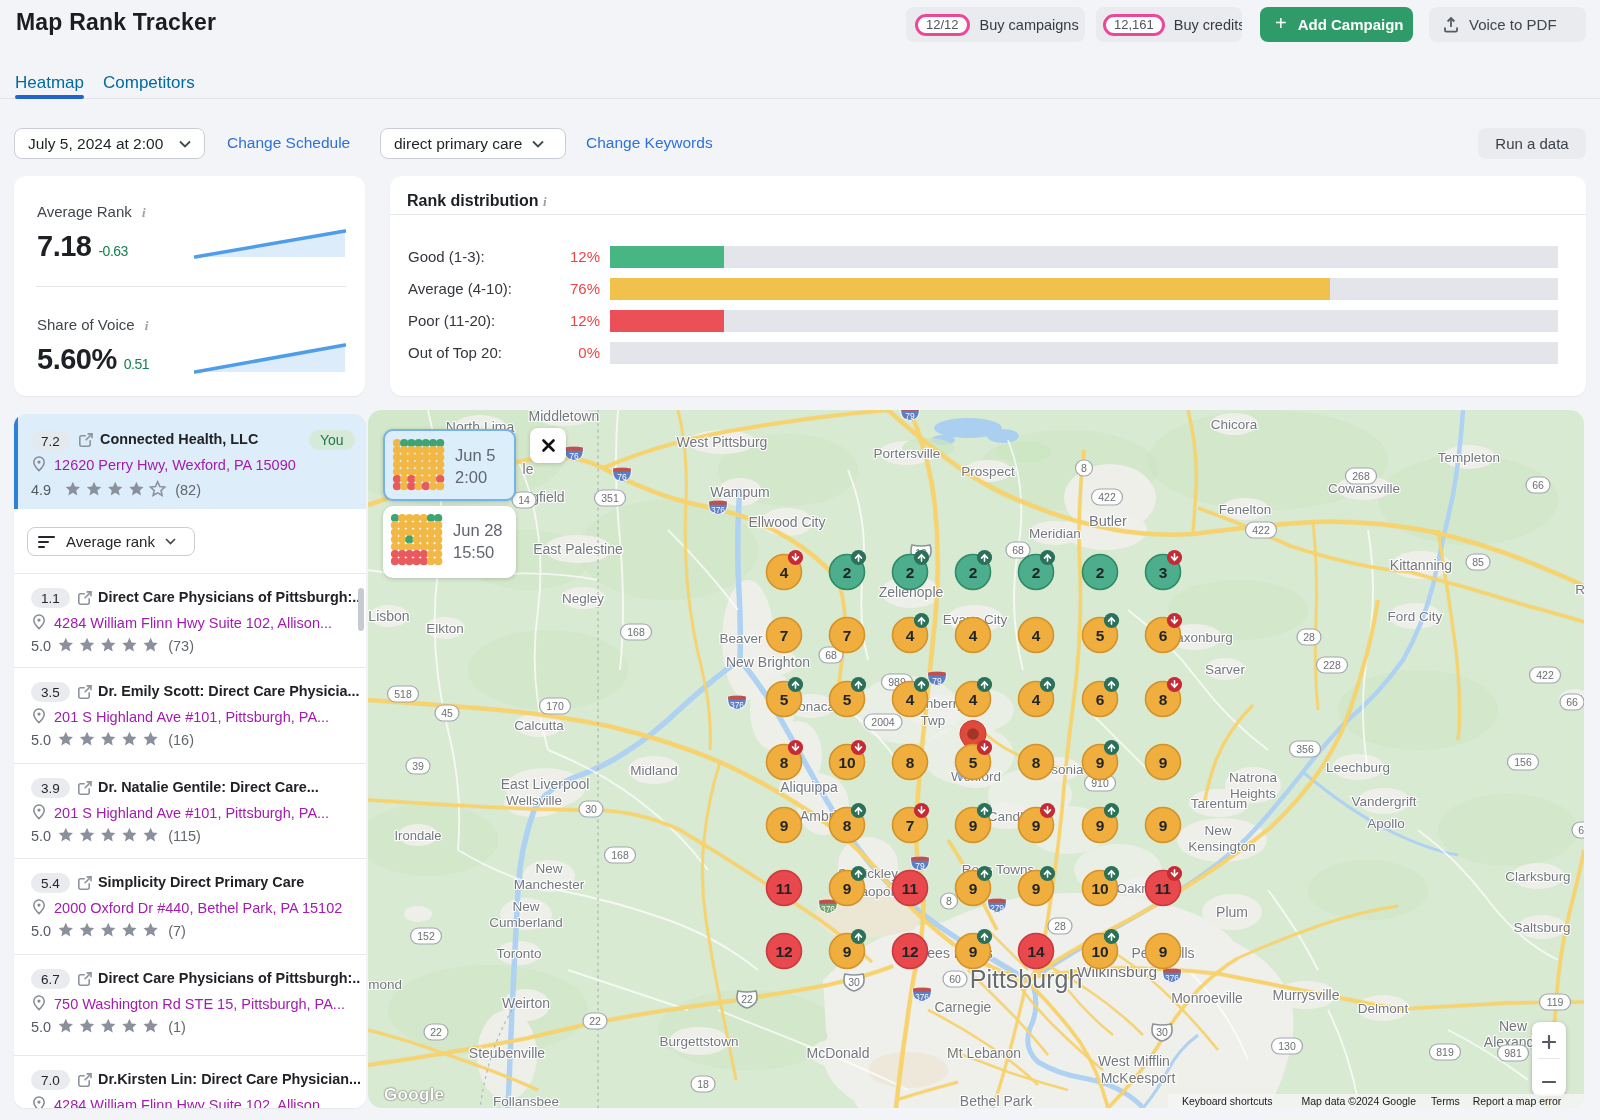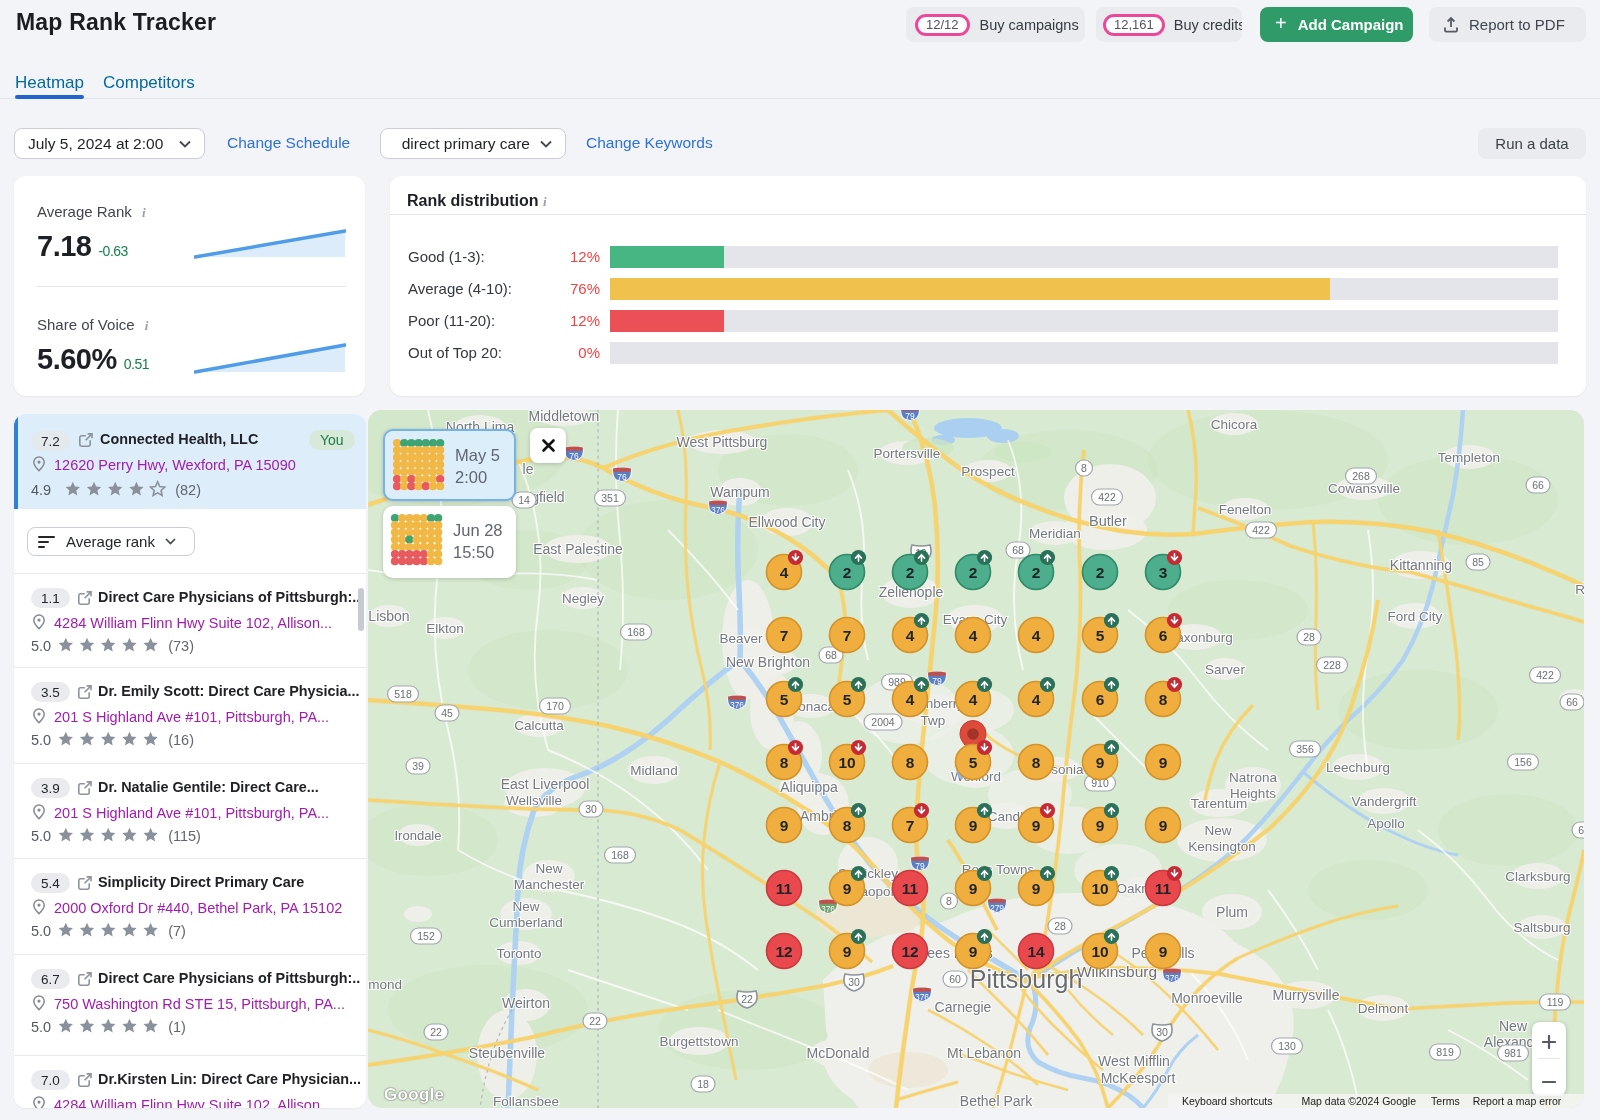--- a/index.html
+++ b/index.html
@@ -56,35 +56,35 @@
   <span style="font-size:20px;font-weight:400;margin-right:11px;margin-top:-2px">+</span>Add Campaign
 </div>
 <div class="btn" style="left:1429px;width:157px;padding-left:13px;font-weight:500;color:#40454e">
   <svg width="18" height="18" viewBox="0 0 18 18" style="">
         <g stroke="#565b63" stroke-width="1.8" fill="none">
           <path d="M3 11.5 V14.3 a1.3 1.3 0 0 0 1.3 1.3 H13.7 a1.3 1.3 0 0 0 1.3 -1.3 V11.5"></path>
           <path d="M9 11 V2.6"></path>
           <path d="M5.6 5.5 L9 2.1 L12.4 5.5"></path>
         </g>
       </svg>
-  <span style="margin-left:9px">Report to PDF</span>
+  <span style="margin-left:9px">Voice to PDF</span>
 </div>
 
 <div class="tab" style="left:15px">Heatmap</div>
 <div class="tab" style="left:103px">Competitors</div>
 <div class="tabline"></div>
 <div class="tabu"></div>
 
 <div class="dd" style="left:14px;width:191px;justify-content:space-between">July 5, 2024 at 2:00 <svg width="12" height="8" viewBox="0 0 12 8" style="margin-left:10px">
         <g stroke="#43474e" stroke-width="1.8" fill="none">
           <path d="M1 1.5 L6 6.5 L11 1.5"></path>
         </g>
       </svg></div>
 <div class="bluelink" style="left:227px">Change Schedule</div>
-<div class="dd" style="left:380px;width:186px;justify-content:flex-end">direct primary care <svg width="12" height="8" viewBox="0 0 12 8" style="margin-left:10px">
+<div class="dd" style="left:380px;width:186px;justify-content:flex-start">direct primary care <svg width="12" height="8" viewBox="0 0 12 8" style="margin-left:10px">
         <g stroke="#43474e" stroke-width="1.8" fill="none">
           <path d="M1 1.5 L6 6.5 L11 1.5"></path>
         </g>
       </svg></div>
 <div class="bluelink" style="left:586px">Change Keywords</div>
 <div class="btn" style="left:1478px;top:128px;width:108px;height:31px;border-radius:8px;font-weight:500;justify-content:center;color:#3c4148">Run a data</div>
 
 <div class="card" style="left:14px;top:176px;width:351px;height:220px">
   <div class="abs mlabel" style="left:23px;top:27px">Average Rank <span class="ibadge" style="margin-left:6px">i</span></div>
   <div class="abs bignum" style="left:23px;top:54px">7.18<span class="delta" style="font-weight:400;margin-left:7px">-0.63</span></div>
@@ -962,21 +962,21 @@
             <circle cx="41.0" cy="41.0" r="4.1" fill="#f2b846"></circle>
             <circle cx="48.2" cy="41.0" r="4.1" fill="#e85a5e"></circle>
             <circle cx="5.0" cy="48.2" r="4.1" fill="#e85a5e"></circle>
             <circle cx="12.2" cy="48.2" r="4.1" fill="#f2b846"></circle>
             <circle cx="19.4" cy="48.2" r="4.1" fill="#e85a5e"></circle>
             <circle cx="26.6" cy="48.2" r="4.1" fill="#f2b846"></circle>
             <circle cx="33.8" cy="48.2" r="4.1" fill="#e85a5e"></circle>
             <circle cx="41.0" cy="48.2" r="4.1" fill="#f2b846"></circle>
             <circle cx="48.2" cy="48.2" r="4.1" fill="#f2b846"></circle>
           </svg></div>
-  <div class="scdate" style="top:15px">May 5</div>
+  <div class="scdate" style="top:15px">Jun 5</div>
         <div class="scdate" style="top:37px">2:00</div>
       </div>
 <div class="scancard2">
         <div class="abs" style="left:7px;top:7px"><svg width="54" height="54" viewBox="0 0 54 54" style="">
             <circle cx="5.0" cy="5.0" r="4.1" fill="#3fa474"></circle>
             <circle cx="12.2" cy="5.0" r="4.1" fill="#f2b846"></circle>
             <circle cx="19.4" cy="5.0" r="4.1" fill="#f2b846"></circle>
             <circle cx="26.6" cy="5.0" r="4.1" fill="#f2b846"></circle>
             <circle cx="33.8" cy="5.0" r="4.1" fill="#f2b846"></circle>
             <circle cx="41.0" cy="5.0" r="4.1" fill="#3fa474"></circle>

